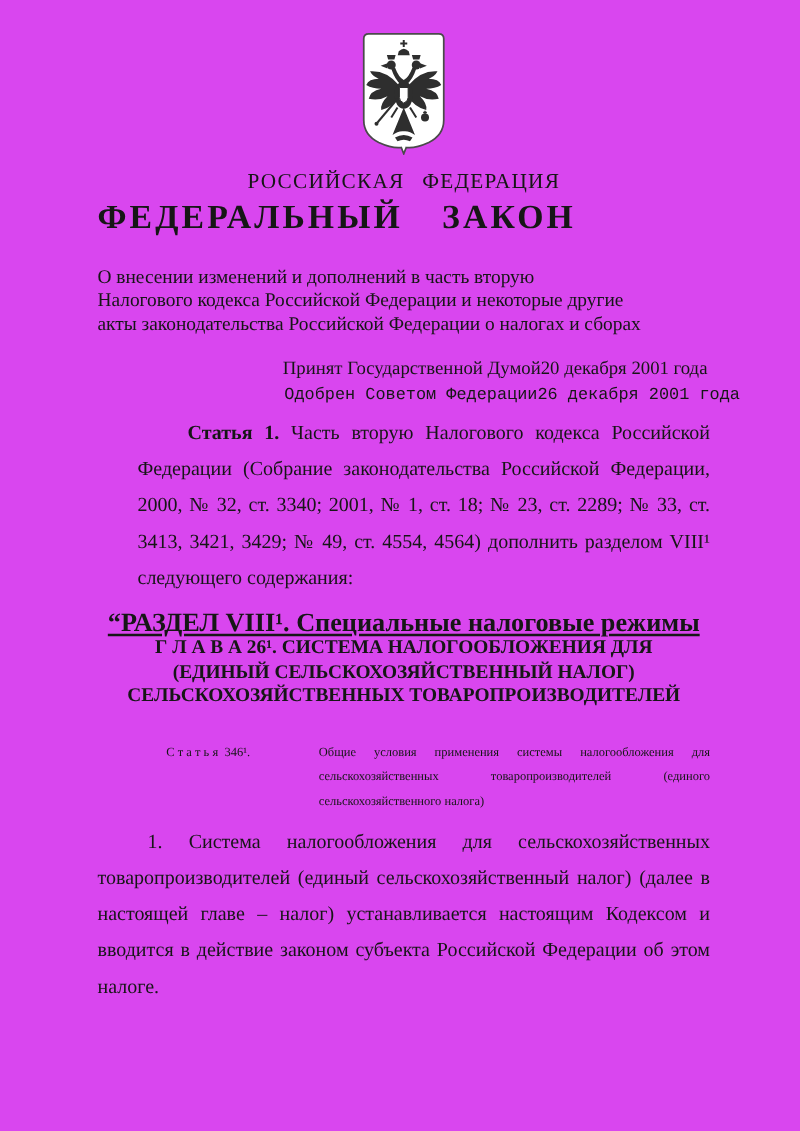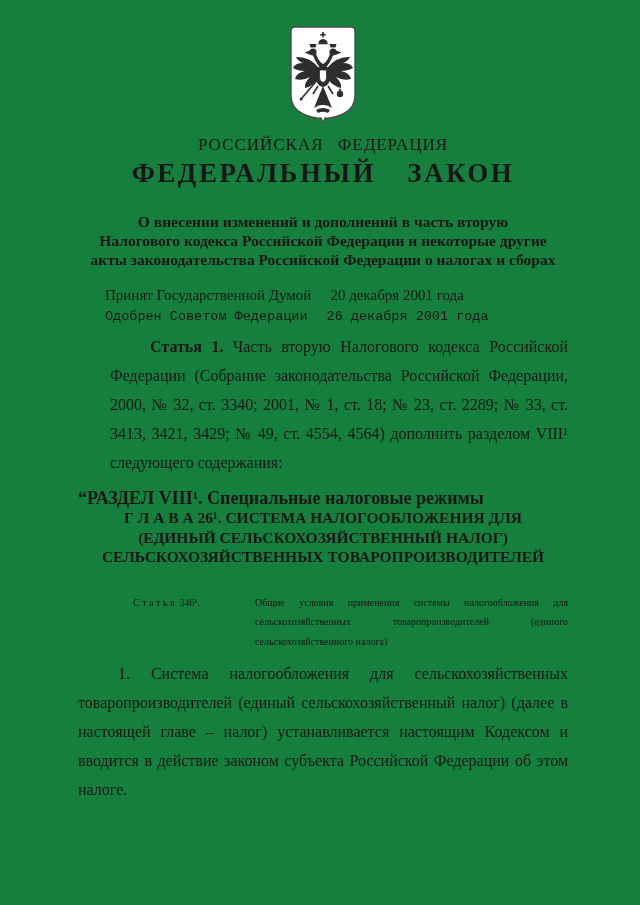--- a/index.html
+++ b/index.html
@@ -1,80 +1,79 @@
 <!DOCTYPE html>
 <html><head>
 <meta charset="utf-8">
 <style>
   html, body { margin: 0; padding: 0; background: #ffffff; }
   .page {
     width: 640px;
     height: 905px;
-    background: #15803d;
+    background: #d946ef;
     color: #161616;
     font-family: "Liberation Serif", serif;
     position: relative;
     box-sizing: border-box;
     padding: 0 72px 0 78px;
     overflow: hidden;
   }
   .emblem-wrap { text-align: center; padding-top: 24px; height: 100px; }
   .emblem-wrap svg { display: inline-block; }
 
   .country {
     text-align: center;
     font-size: 17px;
     letter-spacing: 1px;
     word-spacing: 9px;
     margin-top: 11px;
     line-height: 20px;
   }
   .doc-type {
-    text-align: center;
     font-size: 27px;
     font-weight: bold;
     letter-spacing: 2.5px;
     word-spacing: 22px;
     margin-top: 3px;
     line-height: 30px;
   }
   .law-title {
-    text-align: center;
-    font-weight: bold;
+    font-weight: normal;
     font-size: 15.5px;
     line-height: 19px;
     margin-top: 24px;
   }
   .adoption {
     margin-top: 15px;
     margin-left: 27px;
     margin-right: -24px;
     font-size: 15px;
   }
-  .adoption-row { display: flex; justify-content: flex-start; line-height: 22px; gap: 19px; }
+  .adoption-row { display: flex; justify-content: flex-end; line-height: 22px; }
   .adoption-row.first .date { padding-right: 26px; }
   .adoption-row.second {
     font-family: "Liberation Mono", "DejaVu Sans Mono", monospace;
     font-size: 13.5px;
   }
   .article-para {
     font-size: 16px;
     line-height: 29px;
     text-align: justify;
     text-indent: 40px;
     margin-top: 4px;
     margin-left: 32px;
   }
   .article-para .bold-label { font-weight: bold; }
   .section-heading {
-    text-align: left;
+    text-align: center;
     font-weight: bold;
-    font-size: 18px;
+    font-size: 21px;
     line-height: 19px;
     margin-top: 12px;
+    text-decoration: underline;
   }
   .chapter-heading {
     text-align: center;
     font-weight: bold;
     font-size: 15.5px;
     line-height: 19.5px;
   }
   .article-346 {
     display: flex;
     margin-top: 26px;

